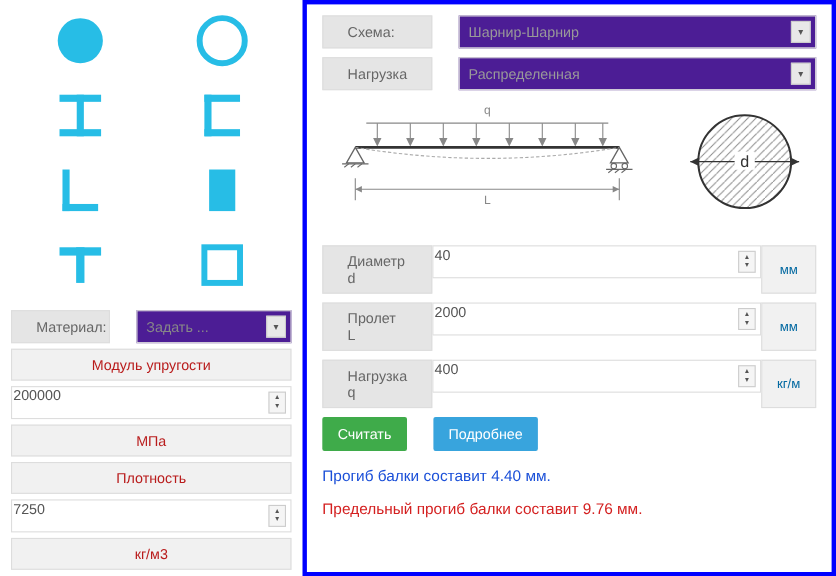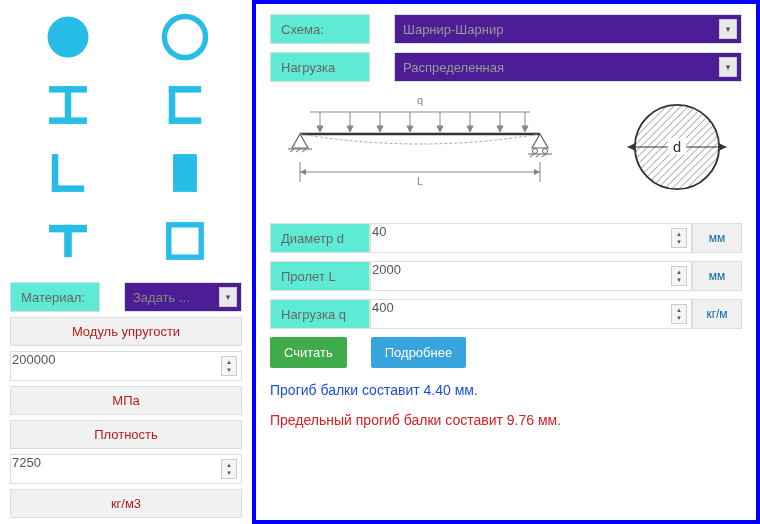--- a/index.html
+++ b/index.html
@@ -1,24 +1,24 @@
 <!DOCTYPE html>
 <html><head>
 <meta charset="utf-8">
 <style>
   * { box-sizing: border-box; margin: 0; padding: 0; }
   body { font-family: Arial, sans-serif; font-size: 13px; color: #555; background: #fff; width: 760px; height: 524px; overflow: hidden; }
   .container { display: flex; width: 100%; height: 100%; }
-  .sidebar { width: 252px; padding: 8px 10px; }
+  .sidebar { width: 275px; padding: 8px 10px; }
   .main { flex: 1; border: 4px solid #0000ff; padding: 10px 14px; background: #fff; }
   .shapes-grid { display: grid; grid-template-columns: 1fr 1fr; gap: 10px 18px; margin-bottom: 12px; padding: 0 8px; }
   .shape-cell { display: flex; align-items: center; justify-content: center; height: 58px; cursor: pointer; }
   .shape-cell svg { width: 54px; height: 54px; }
   .row { display: flex; align-items: stretch; margin-bottom: 5px; }
-  .label-box { flex: 0 0 auto; background: #5eead4; border: 1px solid #ddd; padding: 6px 10px; color: #666; display: flex; align-items: center; }
+  .label-box { flex: 0 0 auto; background: #e5e5e5; border: 1px solid #ddd; padding: 6px 22px; color: #666; display: flex; align-items: center; }
   .select-box { flex: 1; border: 1px solid #ddd; background: #4c1d95; display: flex; align-items: center; padding: 0 8px; position: relative; height: 30px; cursor: pointer; color: #888; margin-left: 24px; }
   .dropdown-arrow { position: absolute; right: 4px; top: 4px; width: 18px; height: 20px; background: #e8e8e8; border: 1px solid #ccc; display: flex; align-items: center; justify-content: center; font-size: 9px; color: #555; }
   .full-label { background: #f1f1f1; border: 1px solid #ddd; padding: 6px; text-align: center; color: #b91c1c; margin-bottom: 5px; }
   .num-input { flex: 1; border: 1px solid #ddd; background: #fff; display: flex; align-items: flex-start; padding: 0 1px; position: relative; height: 30px; color: #555; }
   .spinner { position: absolute; right: 4px; top: 4px; width: 16px; height: 20px; background: #f5f5f5; border: 1px solid #ccc; display: flex; flex-direction: column; align-items: center; justify-content: center; font-size: 7px; line-height: 7px; color: #555; }
   .spinner span { height: 8px; }
   .diagram-area { display: flex; align-items: center; gap: 20px; margin: 10px 0 18px; }
   .beam-diagram { flex: 1; }
   .section-diagram { width: 120px; }
   .main .row { margin-bottom: 8px; }

